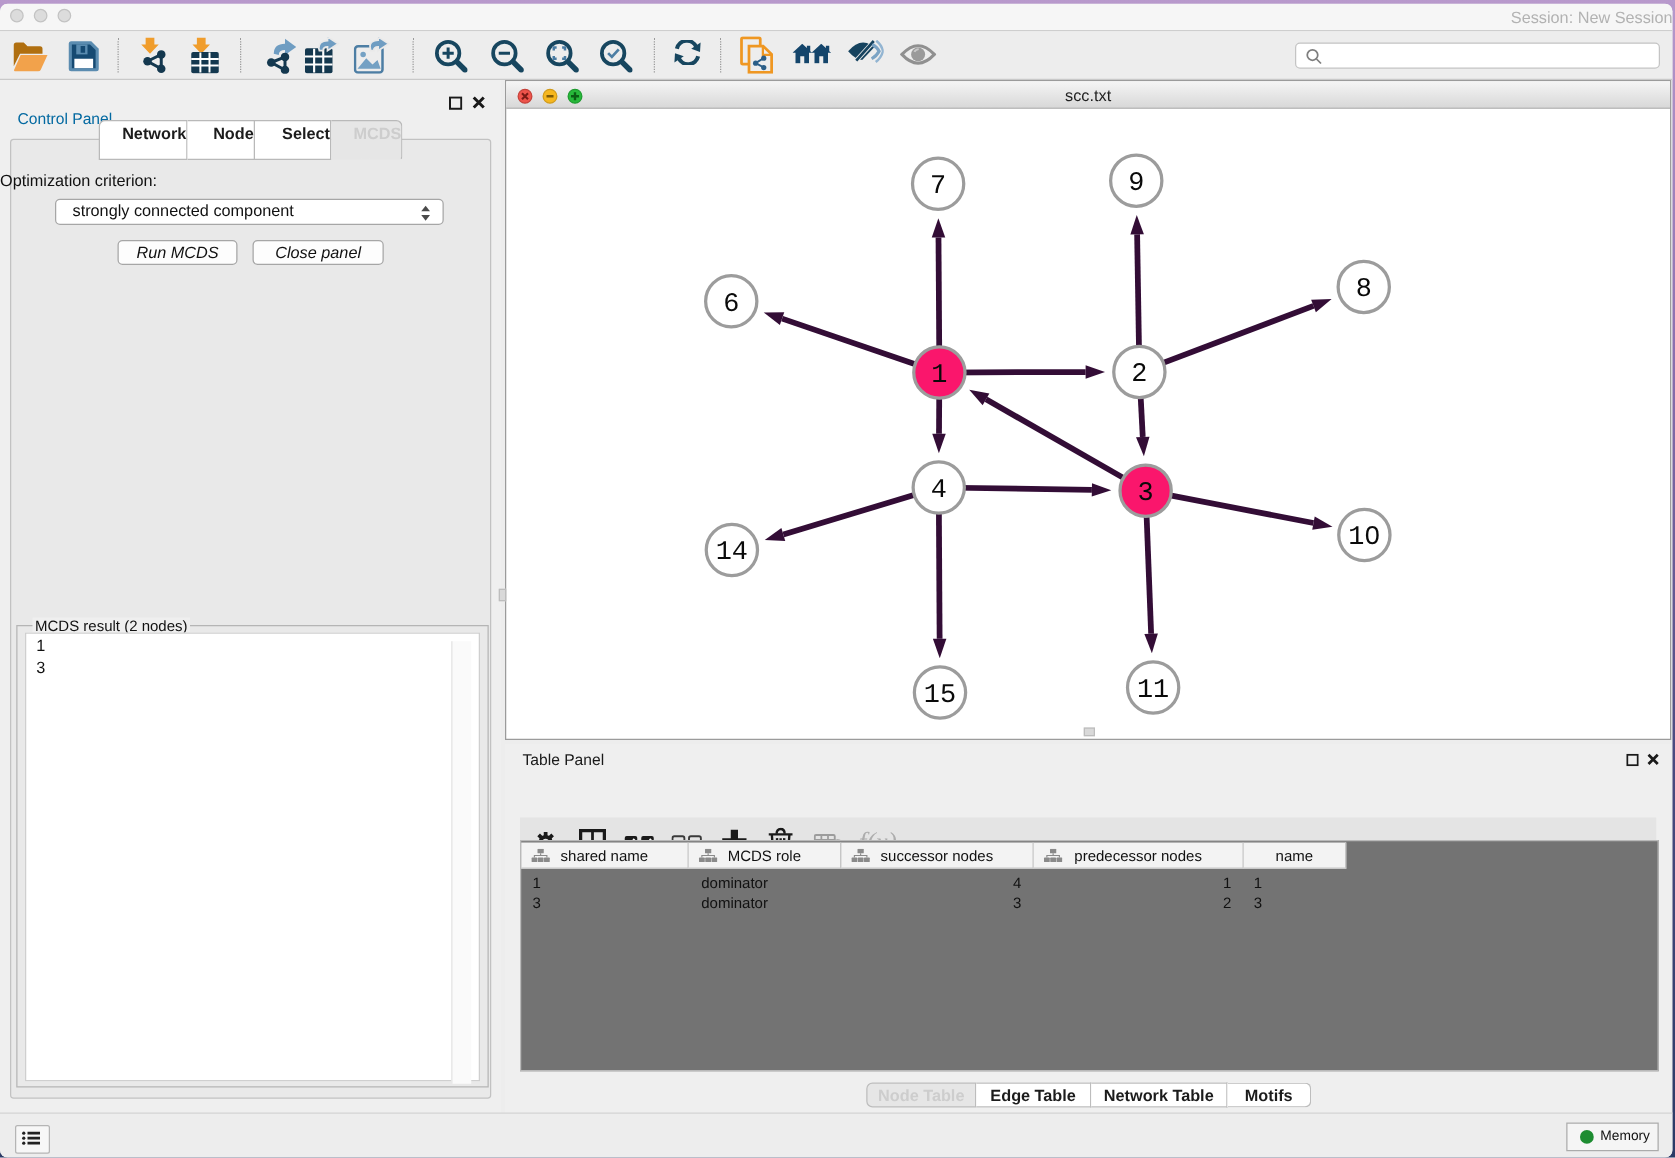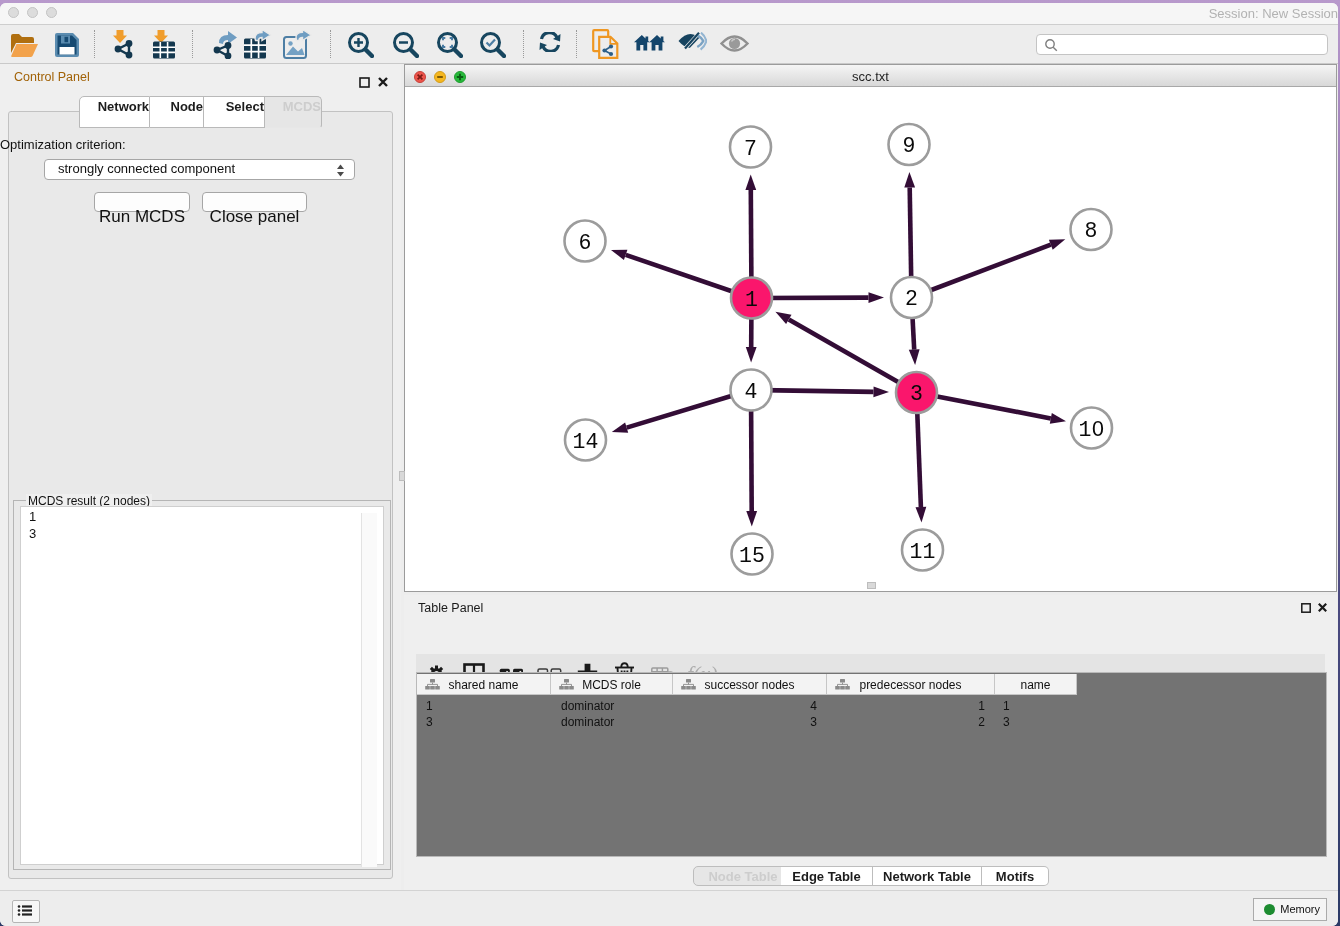--- a/index.html
+++ b/index.html
@@ -17,25 +17,25 @@
 .tbi{position:absolute;top:6px;}
 .sep{position:absolute;top:5px;height:28px;width:0;border-left:1px dotted #9a9a9a;}
 #search{position:absolute;left:1036px;top:9px;width:290px;height:19px;background:#fff;border:1px solid #c4c4c4;border-radius:4px;}
 
 #statusbar{position:absolute;left:0;top:887px;width:100%;height:36px;background:#ededed;border-top:1px solid #d3d3d3;}
 #memorybtn{position:absolute;right:11px;top:7px;width:74px;height:23px;background:#f5f5f5;border:1px solid #ababab;font-size:11px;color:#111;box-sizing:border-box;text-align:right;padding:4px 6px 0 0;}
 #memorybtn .dot{position:absolute;left:10px;top:5px;width:11px;height:11px;border-radius:50%;background:#1d8c31;}
 #listbtn{position:absolute;left:12px;top:9px;width:26px;height:21px;background:#f7f7f7;border:1px solid #b5b5b5;border-radius:2px;}
 
 #cp{position:absolute;left:0;top:61px;width:401px;height:826px;background:#efefef;}
-#cptitle{position:absolute;left:14px;top:6px;font-size:12.5px;color:#a16207;}
+#cptitle{position:absolute;left:14px;top:24px;font-size:12.5px;color:#0369a1;}
 #cpbox{position:absolute;left:8px;top:47px;width:383px;height:766px;background:#e9e9e9;border:1px solid #c2c2c2;border-radius:3px;}
 .tab{position:absolute;top:32px;height:32px;background:#fff;border:1px solid #b9b9b9;box-sizing:border-box;text-align:right;font-size:13px;font-weight:bold;color:#1c1c1c;padding-top:1.5px;}
 .tabsel{background:#e6e6e6 !important;color:#cdcdcd !important;border-bottom:1px solid #e7e7e7;}
-.btn{position:absolute;height:20px;background:#fdfdfd;border:1px solid #a6a6a6;border-radius:4px;box-sizing:border-box;text-align:center;font-size:17px;color:#111;padding-top:14px;}
+.btn{position:absolute;height:20px;background:#fdfdfd;border:1px solid #a6a6a6;border-radius:4px;box-sizing:border-box;text-align:center;font-size:13px;color:#111;padding-top:1px;font-style:italic;}
 #dropdown{position:absolute;left:44px;top:95px;width:311px;height:21px;background:#fff;border:1px solid #a6a6a6;border-radius:4px;box-sizing:border-box;font-size:13px;color:#111;padding:1px 0 0 13px;}
 #fieldset{position:absolute;left:13px;top:436px;width:376px;height:368px;border:1px solid #b5b5b5;}
 #fstext{position:absolute;left:12px;top:-7px;background:#efefef;padding:0 2px;font-size:12px;color:#111;}
 #fswhite{position:absolute;left:6px;top:5px;width:364px;height:359px;background:#fff;border:1px solid #cfcfcf;font-size:13px;color:#111;line-height:16.5px;padding:2px 0 0 8px;box-sizing:border-box;}
 #fsscroll{position:absolute;right:6px;top:6px;width:15px;height:354px;background:#fafafa;border-left:1px solid #e3e3e3;}
 
 #nw{position:absolute;left:404px;top:61px;width:933px;height:528px;border:1px solid #9b9b9b;box-sizing:border-box;background:#fff;}
 #nwtitle{position:absolute;left:0;top:0;width:100%;height:21px;background:linear-gradient(180deg,#f5f5f5,#d8d8d8);border-bottom:1px solid #a8a8a8;}
 #nwtext{position:absolute;top:4px;width:100%;text-align:center;font-size:13px;color:#1f1f1f;}
 .mbtn{position:absolute;top:6px;width:12px;height:12px;border-radius:50%;box-sizing:border-box;}
@@ -401,21 +401,21 @@
         <span class="tc" style="left:586px">1</span>
       </div>
       <div class="trow" style="top:40px;line-height:16px">
         <span class="tc" style="left:9px">3</span>
         <span class="tc" style="left:144px">dominator</span>
         <span class="tc" style="left:330px;width:70px;text-align:right">3</span>
         <span class="tc" style="left:498px;width:70px;text-align:right">2</span>
         <span class="tc" style="left:586px">3</span>
       </div>
     </div>
-    <div class="btab tabsel" style="left:289px;width:100px;border-radius:5px 0 0 5px">Node Table</div>
+    <div class="btab tabsel" style="left:289px;width:88px;border-radius:5px 0 0 5px">Node Table</div>
     <div class="btab" style="left:377px;width:92px;border-left:none">Edge Table</div>
     <div class="btab" style="left:469px;width:109px;border-left:none">Network Table</div>
     <div class="btab" style="left:578px;width:67px;border-left:none;border-radius:0 5px 5px 0">Motifs</div>
   </div>
   <div class="abs" style="left:398.5px;top:468px;width:4px;height:8px;background:#d9d9d9;border:1px solid #bdbdbd"></div>
   <div class="abs" style="left:867px;top:579px;width:7px;height:5px;background:#d9d9d9;border:1px solid #bdbdbd"></div>
   <div id="statusbar">
     <div id="listbtn"><svg width="24" height="19" viewBox="0 0 24 19">
           <g fill="#222">
             <circle cx="6" cy="5.5" r="1.3"></circle>

